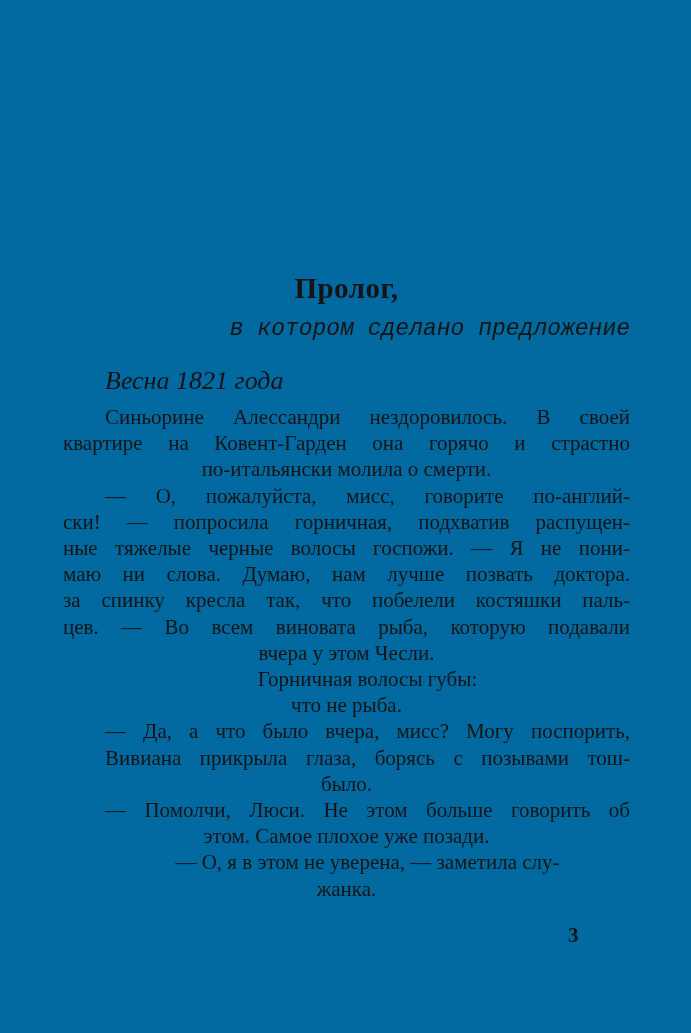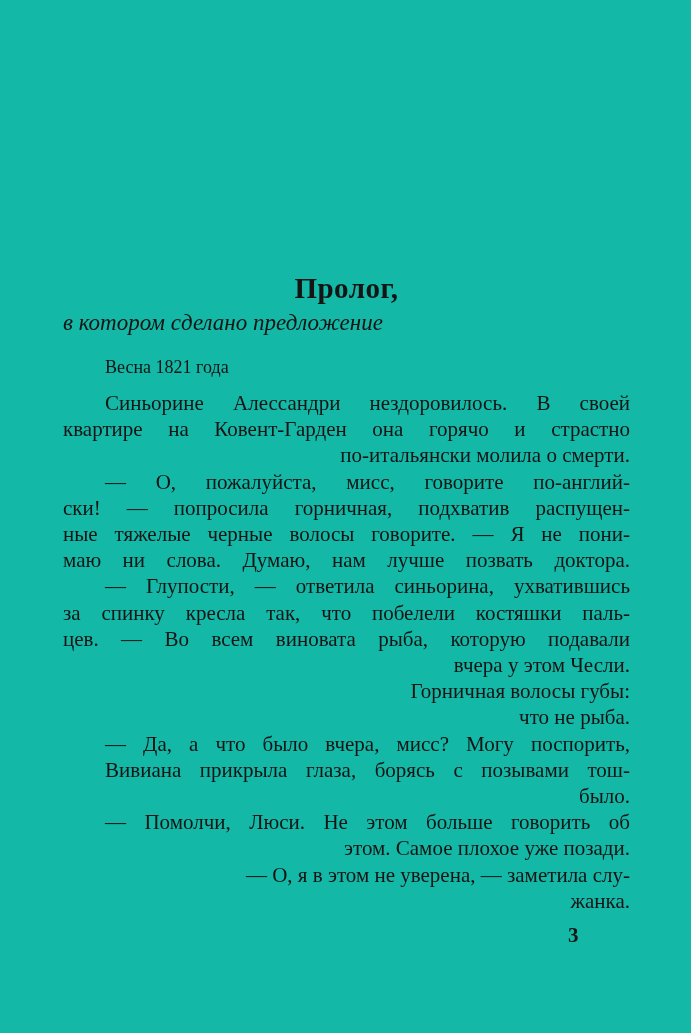--- a/index.html
+++ b/index.html
@@ -5,54 +5,56 @@
   html, body {
     margin: 0;
     padding: 0;
     background: #ffffff;
   }
   .page {
     position: relative;
     width: 691px;
     height: 1033px;
     box-sizing: border-box;
-    background: #14b8a6;
+    background: #0369a1;
     color: #141414;
     font-family: "Liberation Serif", "DejaVu Serif", serif;
     padding: 272px 61px 0 63px;
     overflow: hidden;
   }
   .chapter-title {
     margin: 0;
     font-size: 29px;
     line-height: 32px;
     font-weight: bold;
     text-align: center;
     letter-spacing: 0.5px;
   }
   .chapter-subtitle {
-    margin-top: 4px;
+    margin-top: 10px;
     font-style: italic;
     font-size: 23px;
     line-height: 30px;
-    text-align: left;
+    text-align: right;
+    font-family: Liberation Mono, monospace;
   }
   .date-line {
-    margin-top: 16px;
+    margin-top: 24px;
     padding-left: 42px;
-    font-size: 18px;
+    font-style: italic;
+    font-size: 26px;
     line-height: 26px;
   }
   .text-block {
     margin-top: 10px;
     font-size: 21px;
     line-height: 26.2px;
     width: 567px;
   }
-  .text-line { text-align: right; }
+  .text-line { text-align: center; }
   .text-line.justify {
     text-align: justify;
     text-align-last: justify;
   }
   .text-line.indent { text-indent: 42px; }
   .folio {
     position: absolute;
     top: 922px;
     left: 568px;
     font-size: 21px;
@@ -72,23 +74,22 @@
   </div>
 
   <div class="date-line">Весна 1821 года</div>
 
   <div class="text-block" id="text-block">
       <div class="text-line indent justify">Синьорине Алессандри нездоровилось. В своей</div>
       <div class="text-line justify">квартире на Ковент-Гарден она горячо и страстно</div>
       <div class="text-line">по-итальянски молила о смерти.</div>
       <div class="text-line indent justify">— О, пожалуйста, мисс, говорите по-англий-</div>
       <div class="text-line justify">ски! — попросила горничная, подхватив распущен-</div>
-      <div class="text-line justify">ные тяжелые черные волосы говорите. — Я не пони-</div>
+      <div class="text-line justify">ные тяжелые черные волосы госпожи. — Я не пони-</div>
       <div class="text-line justify">маю ни слова. Думаю, нам лучше позвать доктора.</div>
-      <div class="text-line indent justify">— Глупости, — ответила синьорина, ухватившись</div>
       <div class="text-line justify">за спинку кресла так, что побелели костяшки паль-</div>
       <div class="text-line justify">цев. — Во всем виновата рыба, которую подавали</div>
       <div class="text-line">вчера у этом Чесли.</div>
       <div class="text-line indent">Горничная волосы губы:</div>
       <div class="text-line">что не рыба.</div>
       <div class="text-line indent justify">— Да, а что было вчера, мисс? Могу поспорить,</div>
       <div class="text-line indent justify">Вивиана прикрыла глаза, борясь с позывами тош-</div>
       <div class="text-line">было.</div>
       <div class="text-line indent justify">— Помолчи, Люси. Не этом больше говорить об</div>
       <div class="text-line">этом. Самое плохое уже позади.</div>

